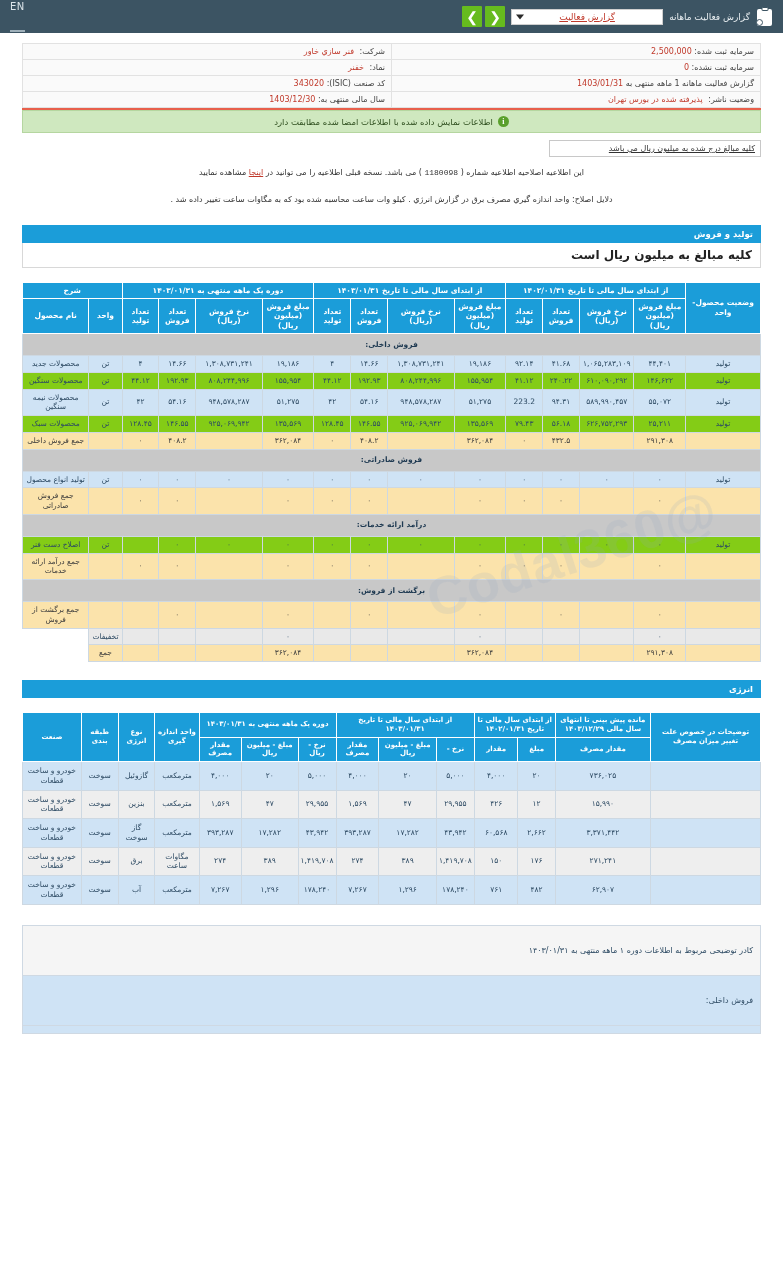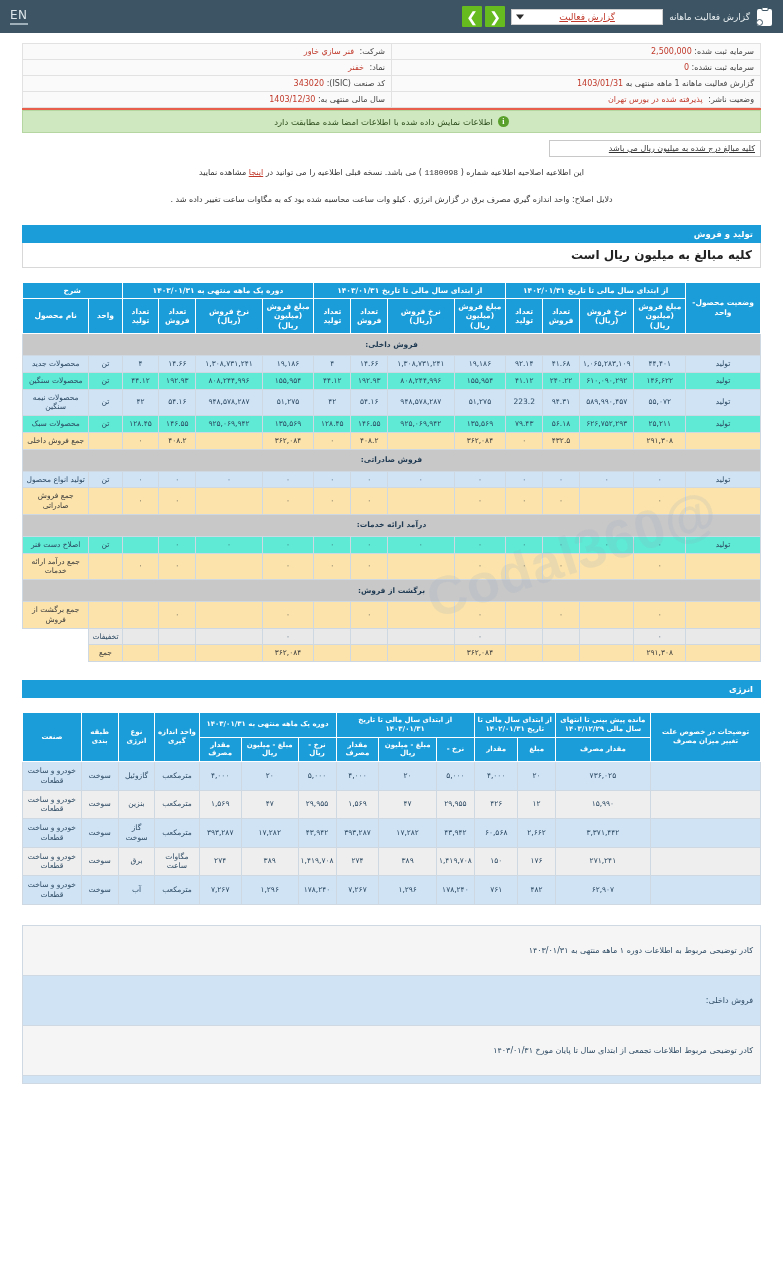--- a/index.html
+++ b/index.html
@@ -57,22 +57,22 @@
     border-top: 5px solid #2a2a2a;
   }
   .navbtns { display: flex; gap: 3px; }
   .navbtn {
     width: 20px; height: 21px; background: #66bb1e;
     display: flex; align-items: center; justify-content: center;
     color: #fff; font-size: 14px; font-weight: bold; line-height: 1;
     cursor: pointer; border-radius: 1px;
   }
   .en-toggle {
-    color: #dce5ea; font-size: 12px;
-    border-bottom: 2px solid #9fb0ba; padding-bottom: 1px;
+    color: #dce5ea; font-size: 10px;
+    border-bottom: 2px solid #9fb0ba; padding-bottom: 18px;
     cursor: pointer; letter-spacing: 0.5px;
   }
 
   
   .page { padding: 0 22px; position: relative; }
 
   
   .watermark {
     position: absolute; top: 480px; right: 60px;
     font-size: 54px; color: rgba(150,170,190,0.16);
@@ -144,21 +144,21 @@
     line-height: 1.25; vertical-align: middle; text-align: center;
   }
   table.dt td {
     border: 1px solid #cdd8e2; font-size: 7.5px;
     padding: 3px 3px; text-align: center; color: #2d4a63;
     line-height: 1.3; height: 13px;
   }
   td.name { text-align: right; padding-right: 4px; }
   tr.grp td { background: #c8c8c8; font-weight: bold; color: #1f3a52; height: 22px; }
   tr.r-blue td { background: #cfe3f5; }
-  tr.r-gray td { background: #5eead4; }
+  tr.r-gray td { background: #84cc16; }
   tr.total td { background: #fbe3ab; font-weight: normal; color: #3b3b3b; }
   tr.disc td { background: #e9e9e9; }
 
   
   table.en th { font-size: 7px; }
   table.en td { font-size: 7.5px; padding: 4px 2px; }
   tr.e-blue td { background: #cfe3f5; }
   tr.e-gray td { background: #eeeeee; }
   td.indname { text-align: right; padding-right: 4px; line-height: 1.35; }
 
@@ -628,21 +628,18 @@
   </table>
 
   <table class="notes">
     <tbody>
         <tr class="n-white">
           <td>کادر توضیحی مربوط به اطلاعات دوره ۱ ماهه منتهی به ۱۴۰۳/۰۱/۳۱</td>
         </tr>
         <tr class="n-blue">
           <td>فروش داخلی:</td>
         </tr>
-        <tr class="n-white">
-          <td>کادر توضیحی مربوط اطلاعات تجمعی از ابتدای سال تا پایان مورخ ۱۴۰۳/۰۱/۳۱</td>
-        </tr>
         <tr class="n-empty">
           <td></td>
         </tr>
       </tbody>
   </table>
 </div>
 
 </body></html>

